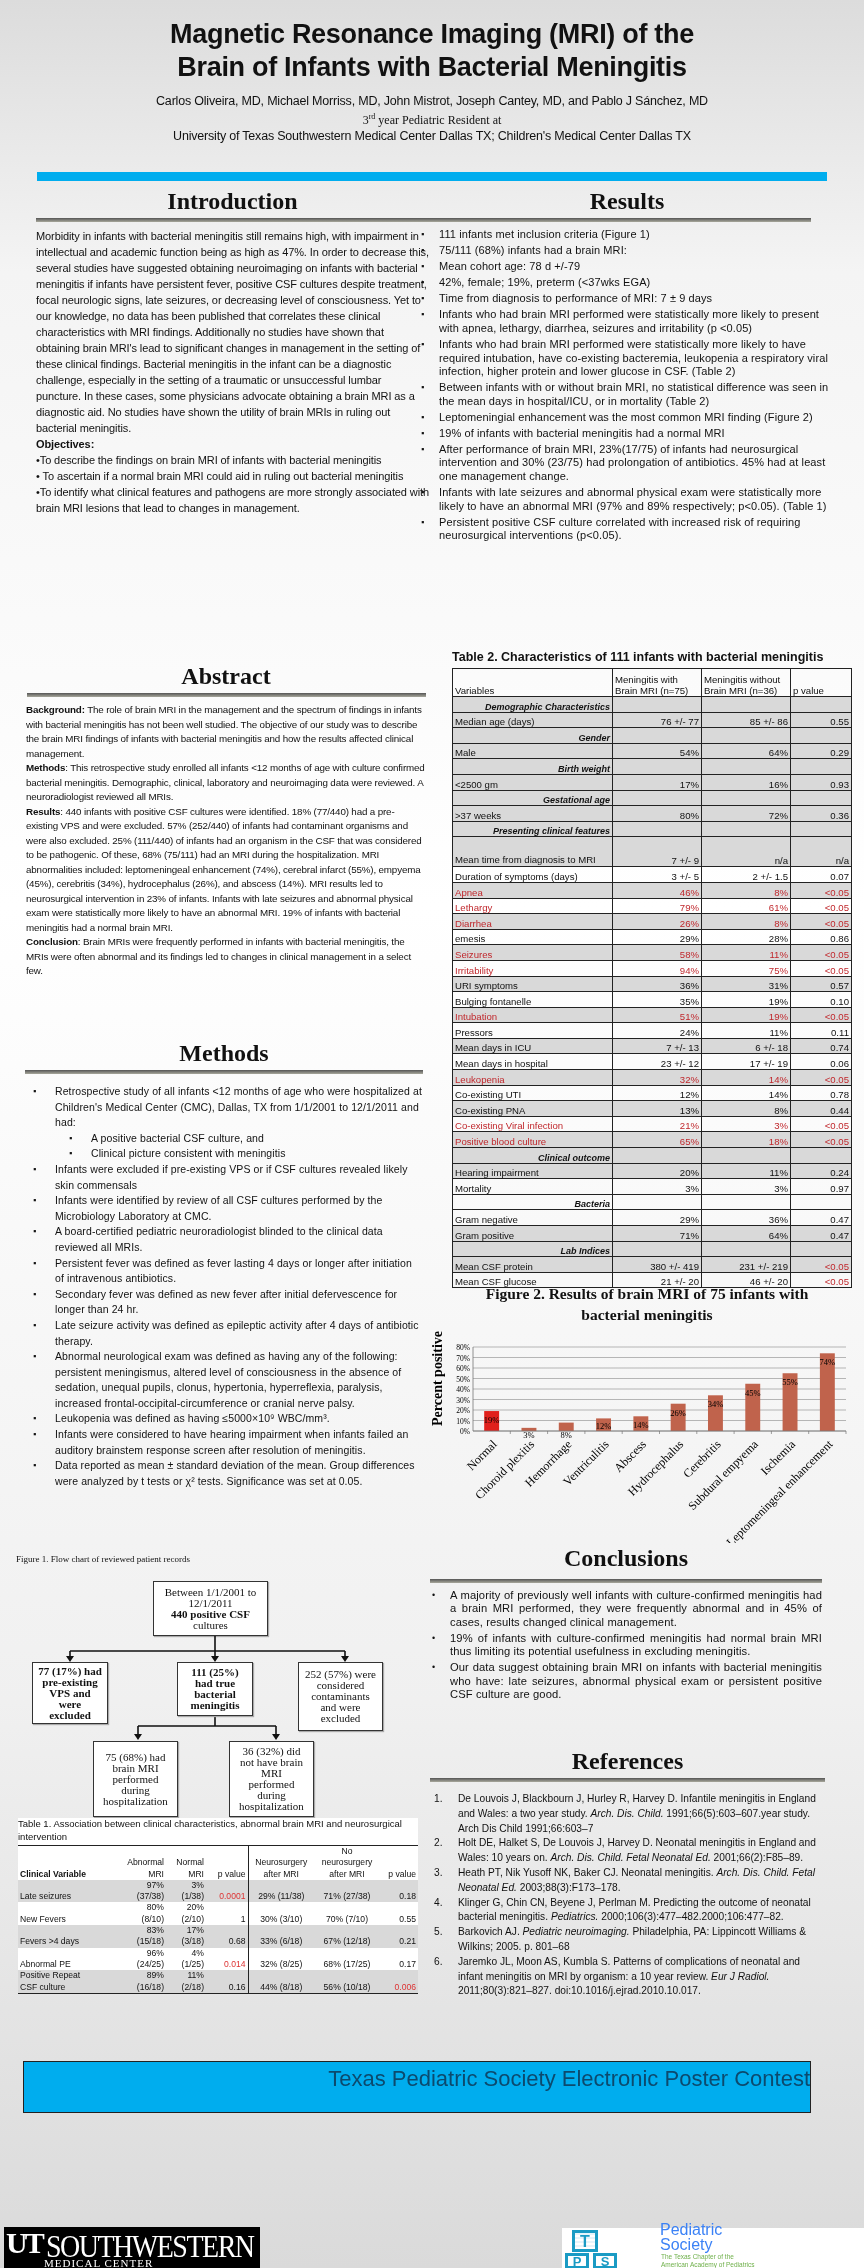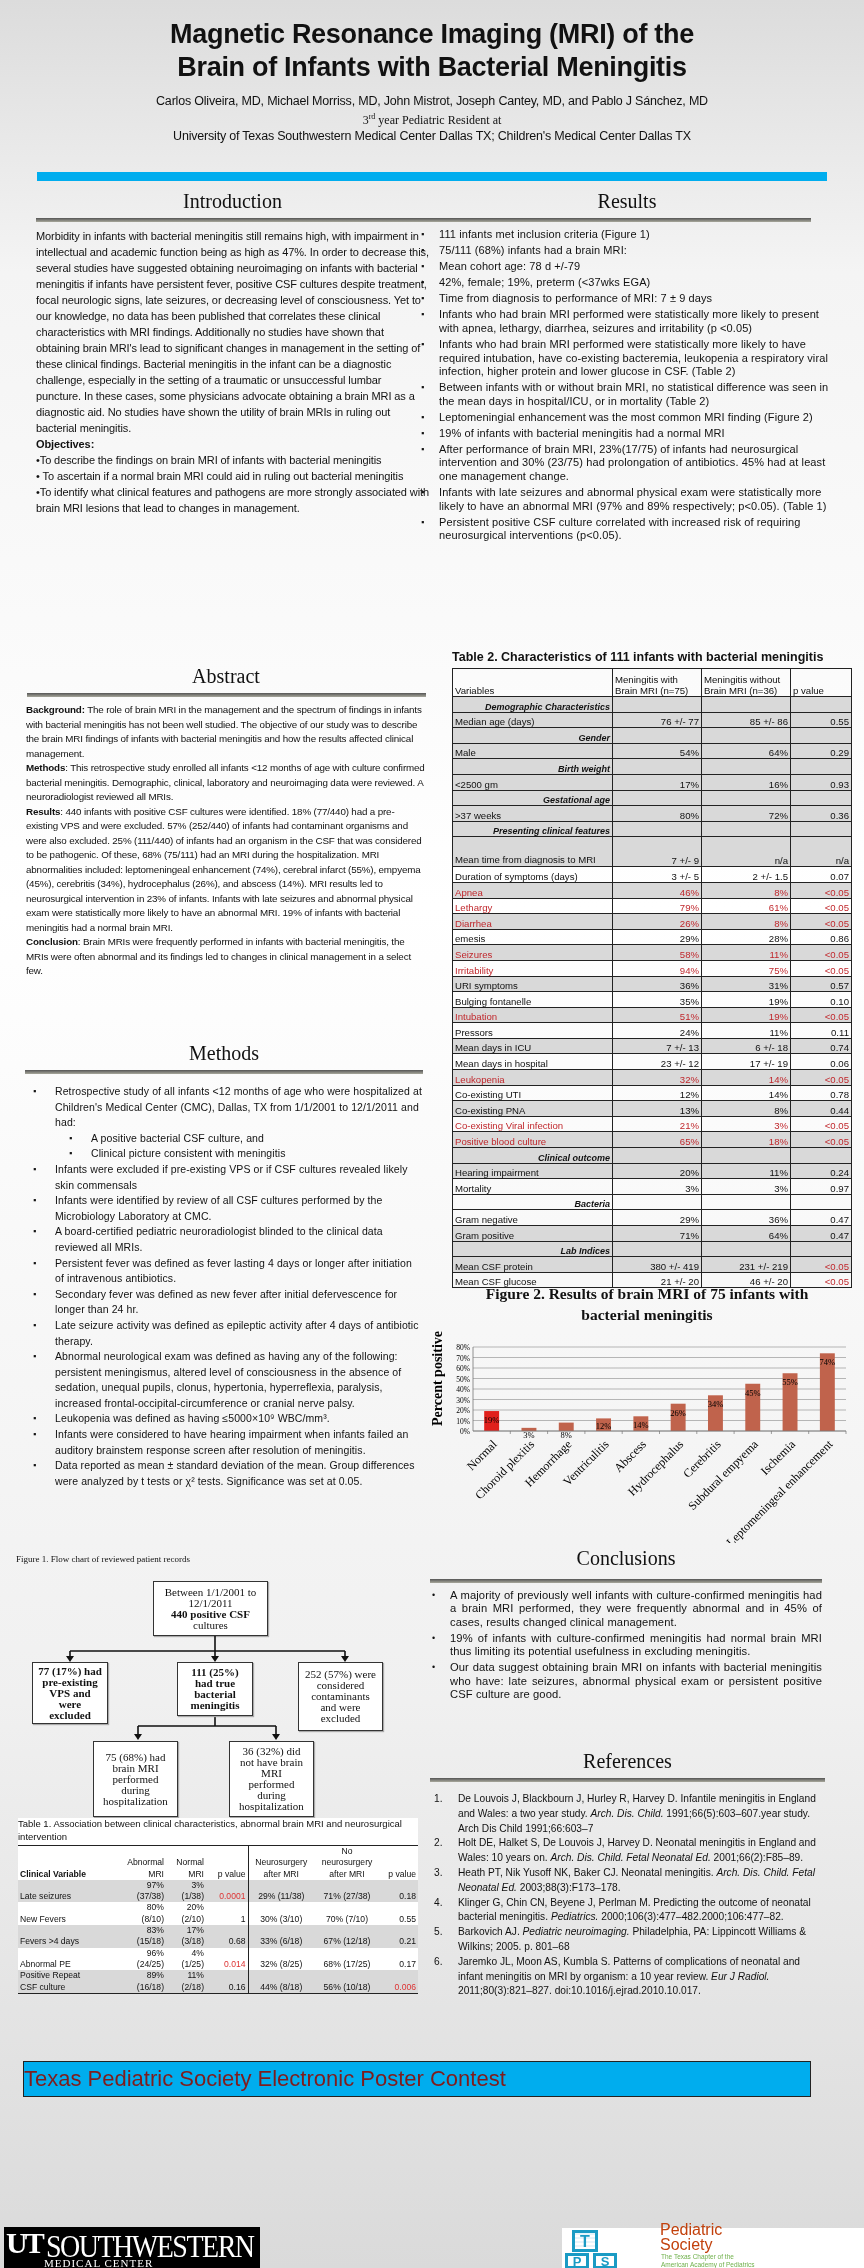--- a/index.html
+++ b/index.html
@@ -4,21 +4,21 @@
 <style>
 *{box-sizing:border-box;margin:0;padding:0}
 body{width:864px;height:2268px;background:linear-gradient(180deg,#dcdcdc 0%,#f4f4f4 12%,#ffffff 40%,#f0f0f0 75%,#dadada 100%);font-family:"Liberation Sans",sans-serif;color:#111;position:relative;overflow:hidden}
 .header{position:absolute;left:0;top:0;width:864px;height:172px;text-align:center}
 .title{font-family:"Liberation Sans",sans-serif;font-weight:bold;font-size:27px;line-height:33px;margin-top:18px;letter-spacing:-0.3px}
 .authors{font-size:12.5px;line-height:15px;margin-top:10px;padding:0 100px;letter-spacing:-0.2px}
 .resident{font-family:"Liberation Serif",serif;font-size:12px;line-height:16px}
 .affil{font-size:12.5px;line-height:16px;letter-spacing:-0.2px}
 .topbar{position:absolute;left:37px;top:172px;width:790px;height:9px;background:#00adee}
 .col{position:absolute}
-.sec-h{font-family:"Liberation Serif",serif;font-weight:normal;font-size:20px;text-align:center;line-height:30px}
+.sec-h{font-family:"Liberation Serif",serif;font-weight:bold;font-size:24px;text-align:center;line-height:30px}
 .sec-rule{height:4px;background:linear-gradient(#555,#a8a89c);margin:2px 0 6px}
 .para{font-size:11px;line-height:16px;letter-spacing:-0.1px}
 .abs{font-size:9.8px;line-height:14.5px;letter-spacing:-0.15px}
 ul.sq{list-style:none}
 ul.sq li{position:relative;padding-left:22px;font-size:10.5px;line-height:15.6px;letter-spacing:0.1px}
 ul.sq li:before{content:"\25AA";position:absolute;left:0;font-size:9px}
 ul.sq li.sub{padding-left:58px}
 ul.sq li.sub:before{left:36px}
 ul.res li{padding-left:23px;font-size:11px;line-height:13.5px;margin-bottom:2.6px}
 ul.res li:before{left:5px}
@@ -39,21 +39,21 @@
 .chart-title{font-family:"Liberation Serif",serif;font-weight:bold;font-size:15.5px;text-align:center;line-height:21px}
 .flow-cap{font-family:"Liberation Serif",serif;font-size:9px}
 .fbox{position:absolute;border:1.3px solid #333;background:#fff;font-family:"Liberation Serif",serif;font-size:11px;text-align:center;line-height:11px;display:flex;flex-direction:column;justify-content:center;box-shadow:1px 1px 1px #aaa}
 .t1cap{font-size:9.5px;line-height:12.5px}
 .t1{width:400px;font-size:8.6px;border-top:1px solid #222;border-bottom:1px solid #222}
 .t1 td{padding:0 2px;line-height:11.3px;vertical-align:bottom}
 .t1 tr.g td{background:#d9d9d9}
 .t1 td.r{text-align:right}
 .t1 td.vb{border-right:1px solid #222}
 .t1 .sig{color:#d33}
-.banner{position:absolute;left:23px;top:2061px;width:788px;height:36px;background:#00adee;border:1px solid #222;text-align:left;font-size:22px;line-height:34px;color:#7f1d1d}
+.banner{position:absolute;left:23px;top:2061px;width:788px;height:52px;background:#00adee;border:1px solid #222;text-align:right;font-size:22px;line-height:34px;color:#0c4a6e}
 .logo-sw{position:absolute;left:4px;top:2227px;width:256px;height:41px;background:#000;color:#fff;font-family:"Liberation Serif",serif}
 .logo-tps{position:absolute;left:562px;top:2228px;width:302px;height:40px;background:#fff}
 </style>
 </head>
 <body>
 
 <div class="header">
   <div class="title">
     <div>Magnetic Resonance Imaging (MRI) of the</div>
     <div>Brain of Infants with Bacterial Meningitis</div>
@@ -609,21 +609,21 @@
 
 <div class="logo-sw">
   <div style="position:absolute;left:2px;top:-1px;font-size:30px;font-weight:bold;letter-spacing:-3px">UT</div>
   <div style="position:absolute;left:42px;top:2px;font-size:28px;letter-spacing:-1.5px;transform:scaleY(1.1);transform-origin:top left">SOUTHWESTERN</div>
   <div style="position:absolute;left:40px;top:30px;font-size:11px;letter-spacing:1px">MEDICAL CENTER</div>
 </div>
 <div class="logo-tps">
   <div style="position:absolute;left:10px;top:2px;width:26px;height:22px;border:3px solid #1a9bc4;background:repeating-linear-gradient(#e6f4fa 0 2px,#fff 2px 4px);text-align:center;font-weight:bold;font-size:16px;line-height:17px;color:#1a9bc4">T</div>
   <div style="position:absolute;left:3px;top:25px;width:24px;height:16px;border:3px solid #1a9bc4;background:#fff;text-align:center;font-weight:bold;font-size:13px;line-height:11px;color:#1a9bc4">P</div>
   <div style="position:absolute;left:31px;top:25px;width:24px;height:16px;border:3px solid #1a9bc4;background:#fff;text-align:center;font-weight:bold;font-size:13px;line-height:11px;color:#1a9bc4">S</div>
-  <div style="position:absolute;left:98px;top:-6px;color:#c2410c;font-size:16px;line-height:15px">
+  <div style="position:absolute;left:98px;top:-6px;color:#3b82f6;font-size:16px;line-height:15px">
     <div>Pediatric</div>
     <div>Society</div>
   </div>
   <div style="position:absolute;left:99px;top:25px;color:#6fb04a;font-size:6.5px;line-height:7.5px">
     <div>The Texas Chapter of the</div>
     <div>American Academy of Pediatrics</div>
   </div>
 </div>
 
 </body></html>

